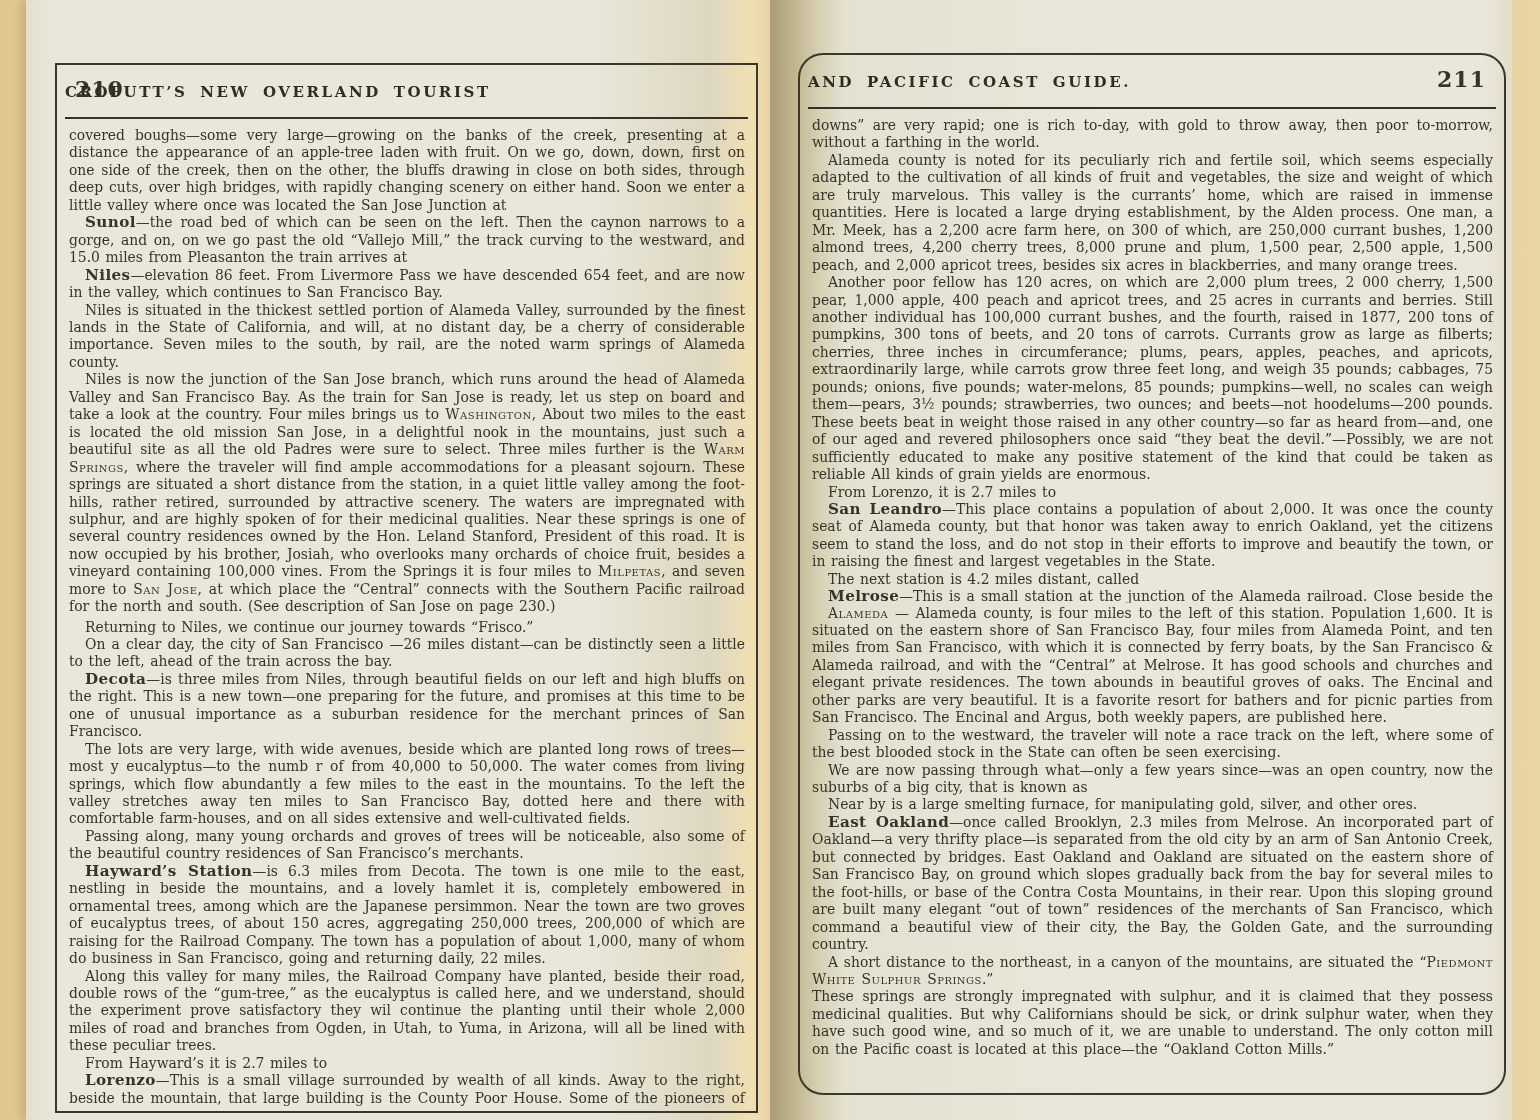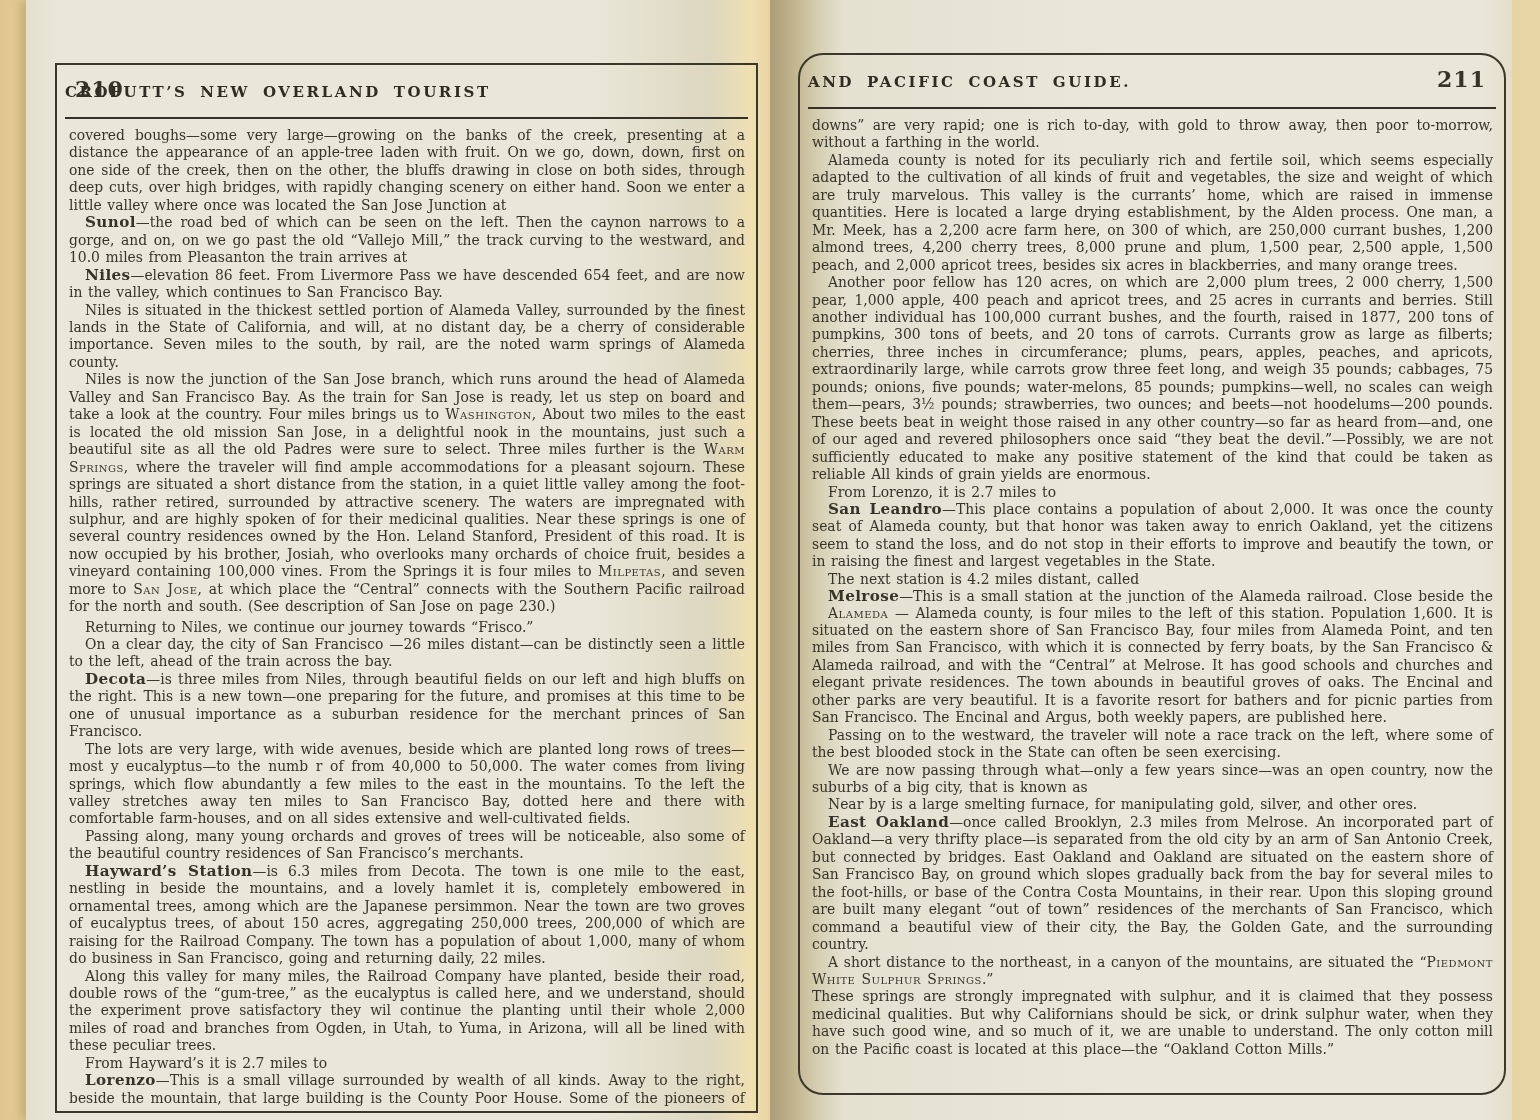--- a/index.html
+++ b/index.html
@@ -60,21 +60,21 @@
 
   <div class="paper left">
     <div class="pageframe p210">
       <div class="phead">
         <span class="pnum at-left">210</span>
         <span class="ptitle">CROFUTT’S NEW OVERLAND TOURIST</span>
       </div>
       <div class="cols">
         <div class="col">
             <p class="para"><span>covered boughs—some very large—growing on the banks of the creek, presenting at a distance the appearance of an apple-tree laden with fruit.  On we go, down, down, first on one side of the creek, then on the other, the bluffs drawing in close on both sides, through deep cuts, over high bridges, with rapidly changing scenery on either hand.  Soon we enter a little valley where once was located the San Jose Junction at</span></p>
-            <p class="para ind"><span class="b">Sunol</span><span>—the road bed of which can be seen on the left.  Then the caynon narrows to a gorge, and on, on we go past the old “Vallejo Mill,” the track curving to the westward, and 10.0 miles from Pleasanton the train arrives at</span></p>
+            <p class="para ind"><span class="b">Sunol</span><span>—the road bed of which can be seen on the left.  Then the caynon narrows to a gorge, and on, on we go past the old “Vallejo Mill,” the track curving to the westward, and 15.0 miles from Pleasanton the train arrives at</span></p>
             <p class="para ind"><span class="b">Niles</span><span>—elevation 86 feet.  From Livermore Pass we have descended 654 feet, and are now in the valley, which continues to San Francisco Bay.</span></p>
             <p class="para ind"><span>Niles is situated in the thickest settled portion of Alameda Valley, surrounded by the finest lands in the State of California, and will, at no distant day, be a cherry of considerable importance.  Seven miles to the south, by rail, are the noted warm springs of Alameda county.</span></p>
             <p class="para ind"><span>Niles is now the junction of the San Jose branch, which runs around the head of Alameda Valley and San Francisco Bay.  As the train for San Jose is ready, let us step on board and take a look at the country.  Four miles brings us to </span><span class="sc">Washington</span><span>, About two miles to the east is located the old mission San Jose, in a delightful nook in the mountains, just such a beautiful site as all the old Padres were sure to select.  Three miles further is the </span><span class="sc">Warm Springs</span><span>, where the traveler will find ample accommodations for a pleasant sojourn.  These springs are situated a short distance from the station, in a quiet little valley among the foot-hills, rather retired, surrounded by attractive scenery.  The waters are impregnated with sulphur, and are highly spoken of for their medicinal qualities.  Near these springs is one of several country residences owned by the Hon. Leland Stanford, President of this road.  It is now occupied by his brother, Josiah, who overlooks many orchards of choice fruit, besides a vineyard containing 100,000 vines.  From the Springs it is four miles to </span><span class="sc">Milpetas</span><span>, and seven more to </span><span class="sc">San Jose</span><span>, at which place the “Central” connects with the Southern Pacific railroad for the north and south.  (See description of San Jose on page 230.)</span></p>
           </div>
         <div class="coldiv"></div>
         <div class="col">
             <p class="para ind"><span>Returning to Niles, we continue our journey towards “Frisco.”</span></p>
             <p class="para ind"><span>On a clear day, the city of San Francisco —26 miles distant—can be distinctly seen a little to the left, ahead of the train across the bay.</span></p>
             <p class="para ind"><span class="b">Decota</span><span>—is three miles from Niles, through beautiful fields on our left and high bluffs on the right.  This is a new town—one preparing for the future, and promises at this time to be one of unusual importance as a suburban residence for the merchant princes of San Francisco.</span></p>
             <p class="para ind"><span>The lots are very large, with wide avenues, beside which are planted long rows of trees—most y eucalyptus—to the numb r of from 40,000 to 50,000.  The water comes from living springs, which flow abundantly a few miles to the east in the mountains.  To the left the valley stretches away ten miles to San Francisco Bay, dotted here and there with comfortable farm-houses, and on all sides extensive and well-cultivated fields.</span></p>

